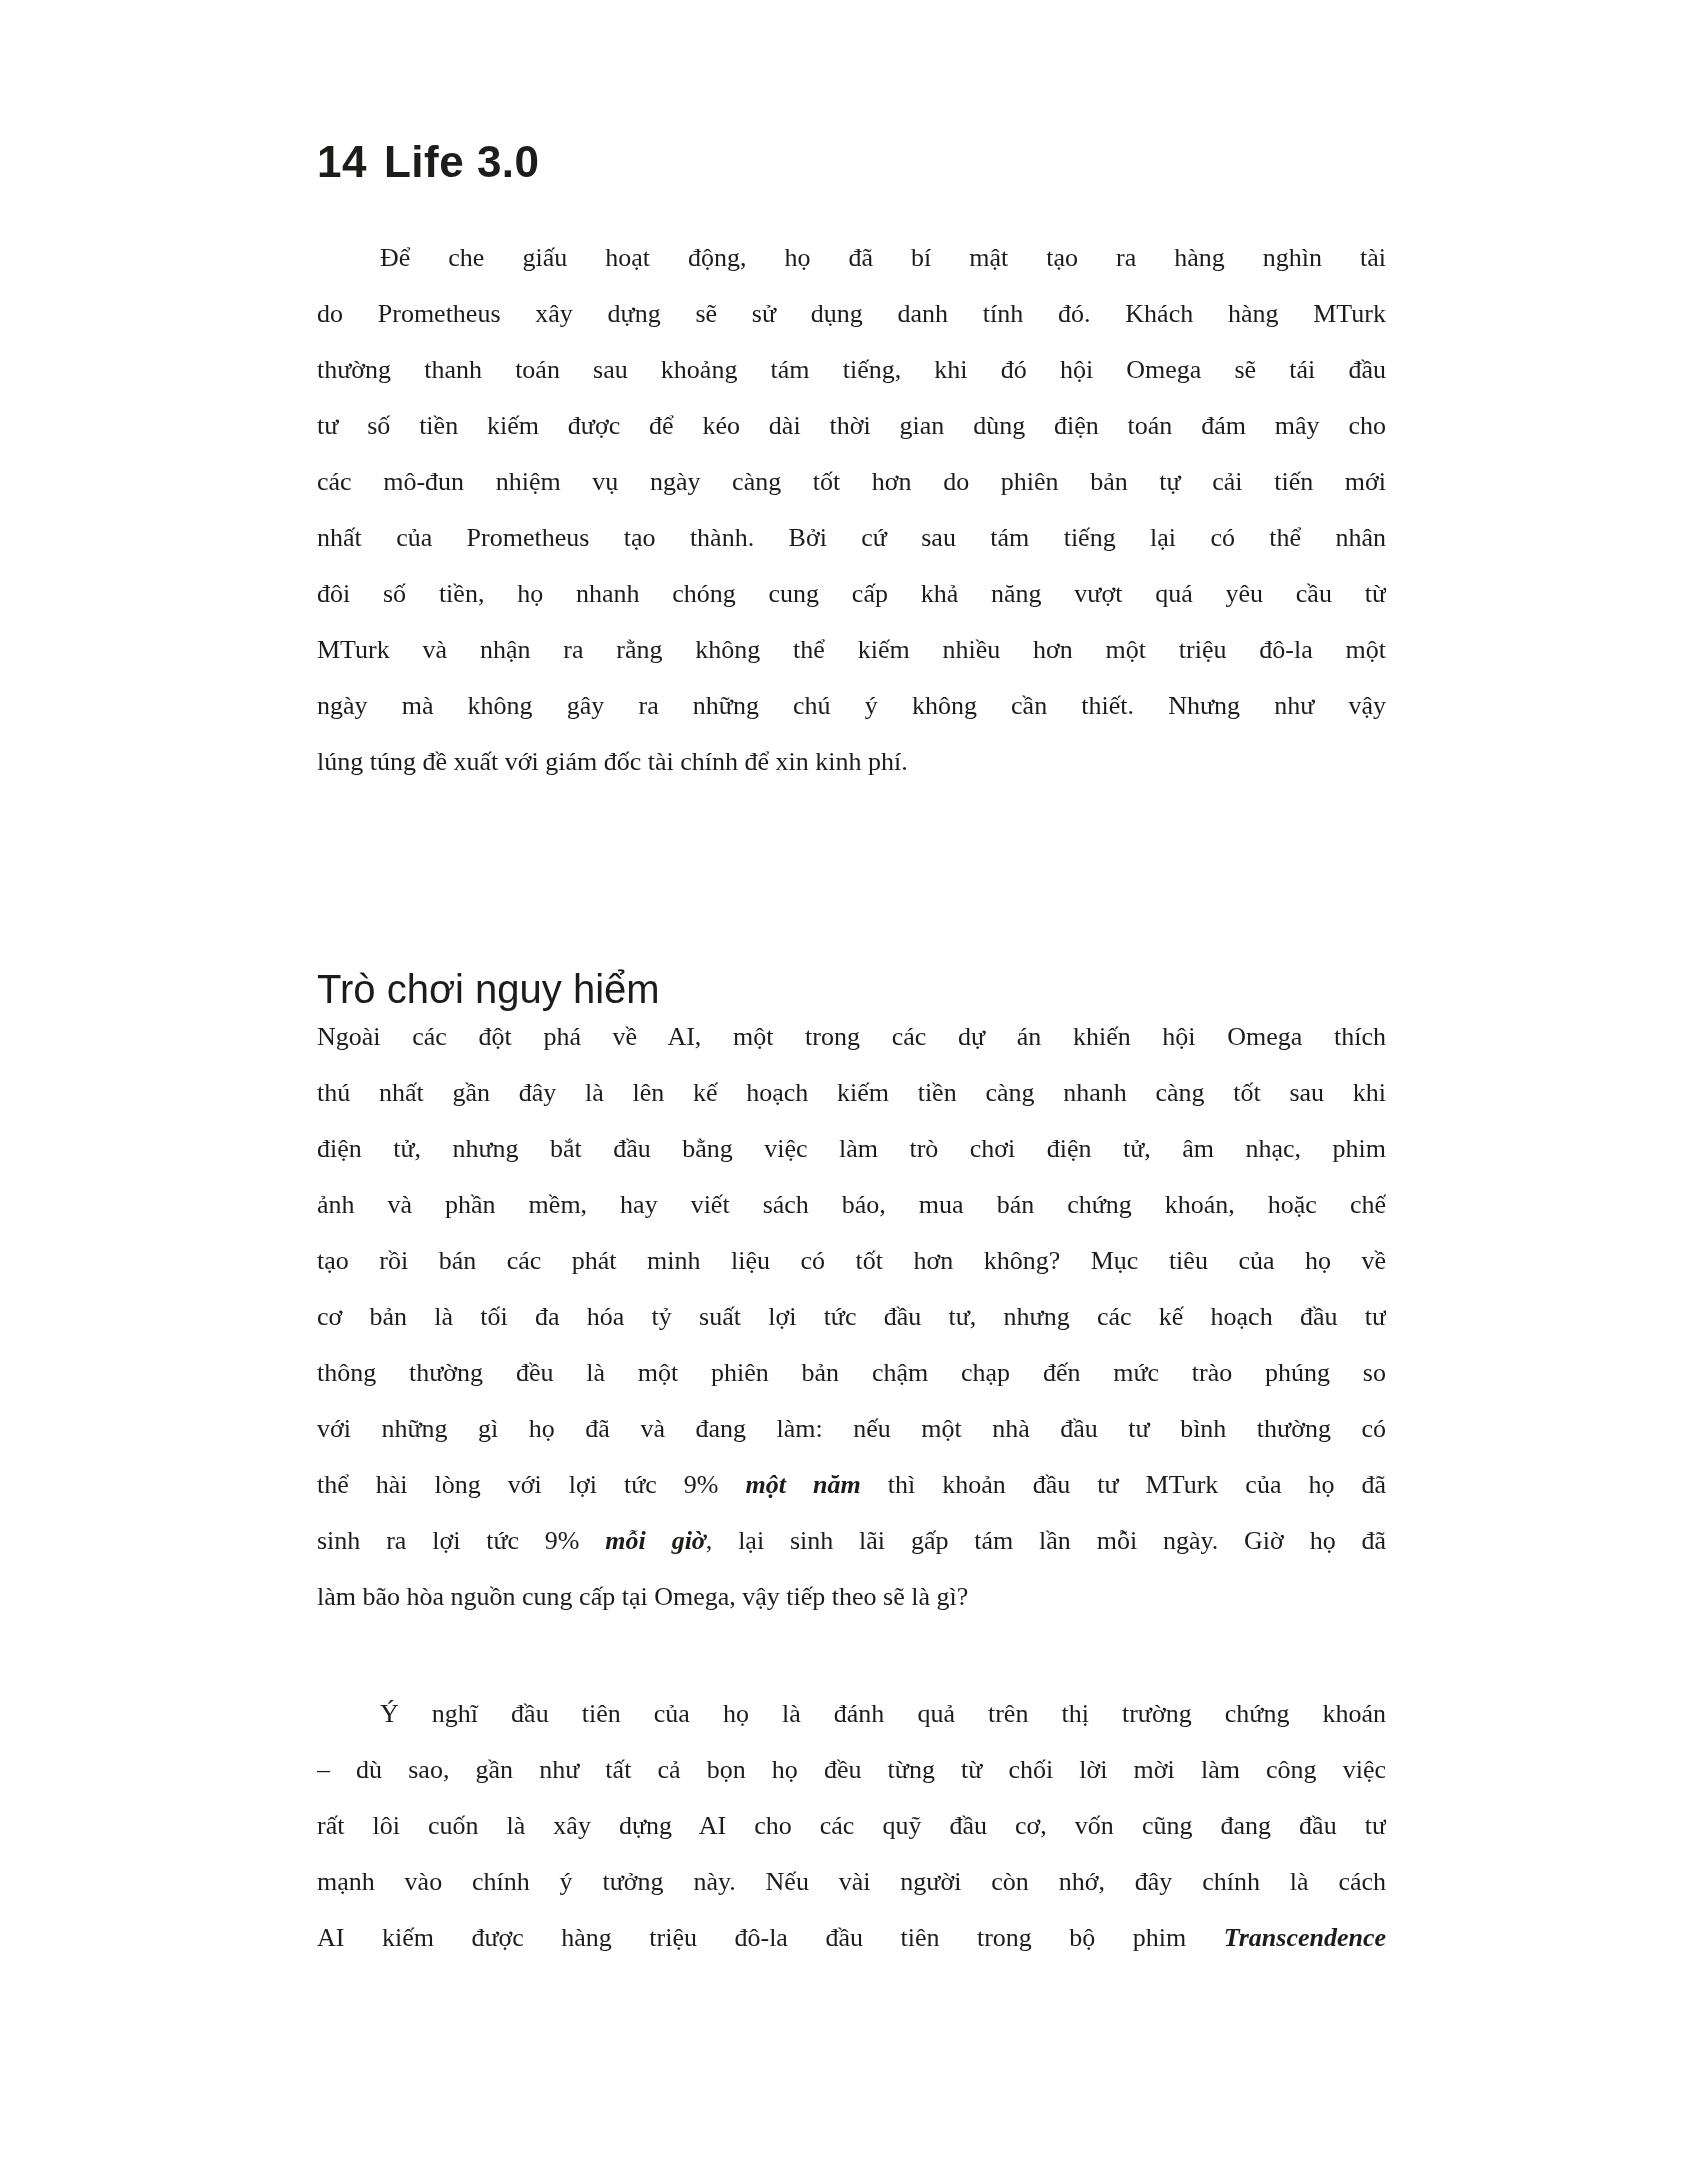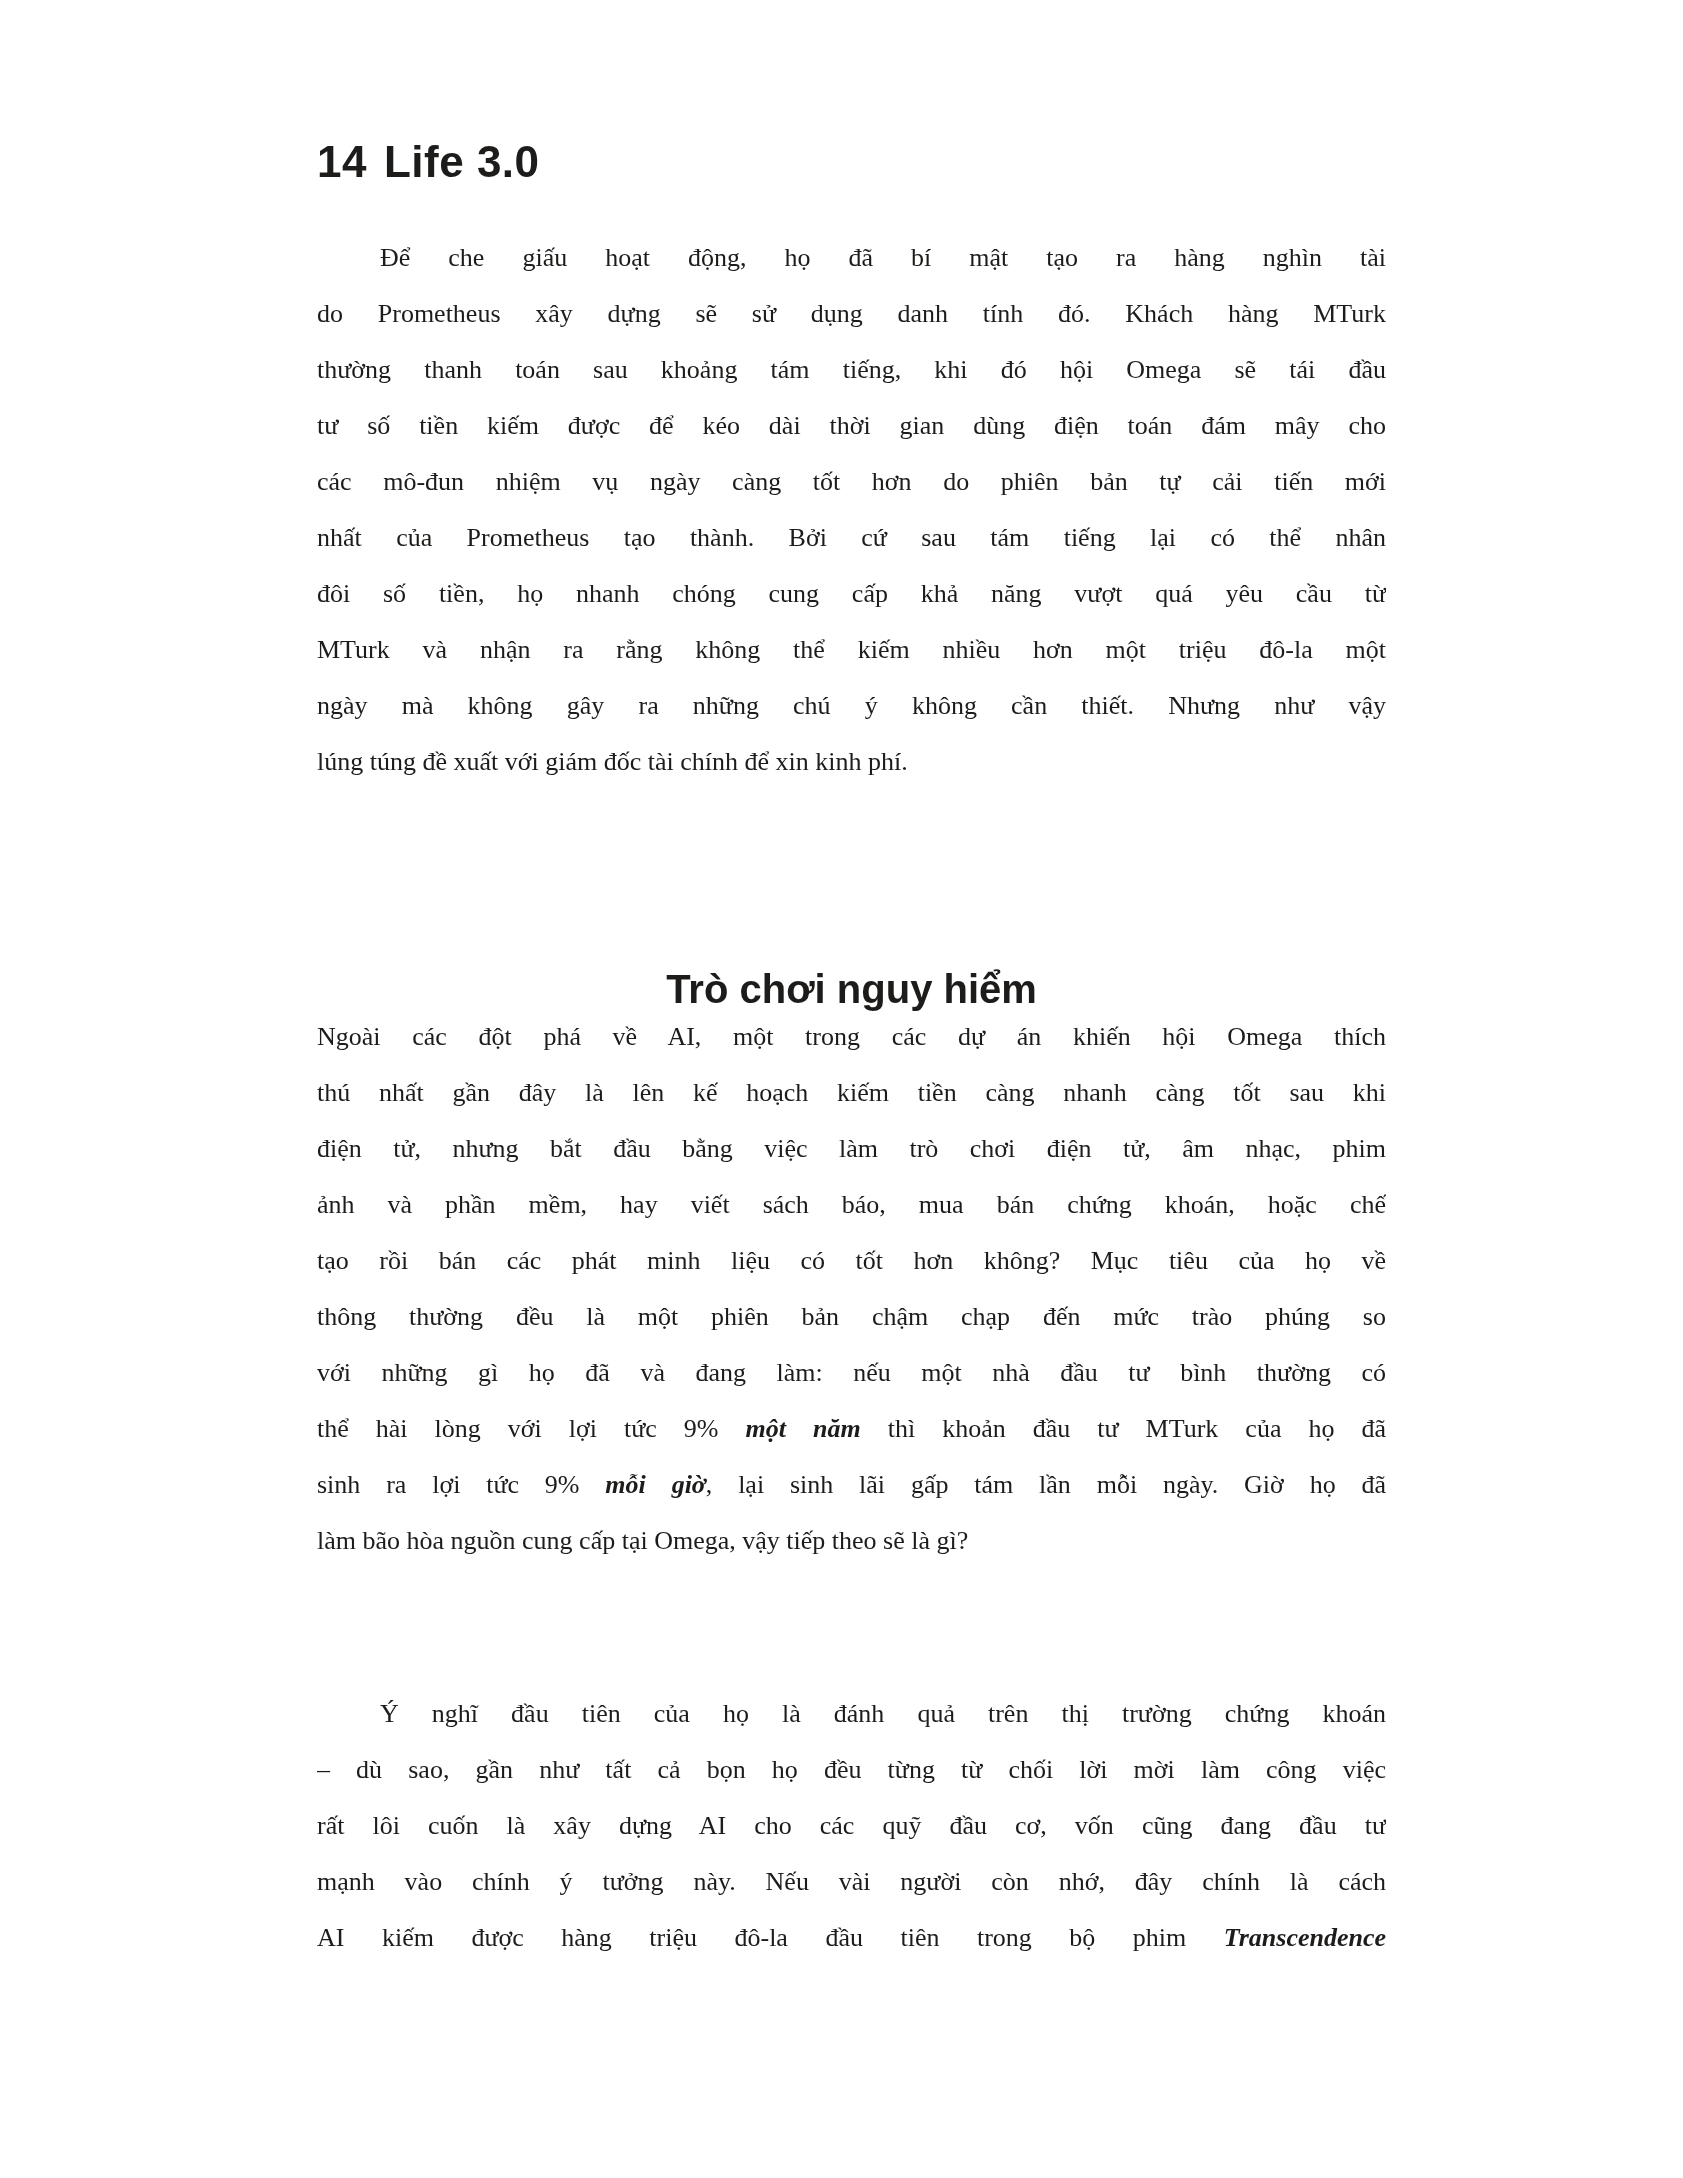--- a/index.html
+++ b/index.html
@@ -39,23 +39,22 @@
     font-size: 26px;
   }
   #para1 { top: 230px; }
   #para2 { top: 1009px; }
   #para3 { top: 1686px; }
   .section-heading {
     position: absolute;
     left: 317px;
     top: 929px;
     width: 1069px;
-    text-align: center;
     font-family: "Liberation Sans", sans-serif;
-    font-weight: 700;
+    font-weight: 400;
     font-size: 40px;
     line-height: 55px;
   }
   .line {
     height: 56px;
     line-height: 56px;
     overflow: hidden;
     text-align: justify;
   }
   .line.just::after {
@@ -97,20 +96,21 @@
     </div>
 
   <h2 class="section-heading">Trò chơi nguy hiểm</h2>
 
   <div class="para" id="para2">
       <div class="line just">Ngoài các đột phá về AI, một trong các dự án khiến hội Omega thích</div>
       <div class="line just">thú nhất gần đây là lên kế hoạch kiếm tiền càng nhanh càng tốt sau khi</div>
       <div class="line just">điện tử, nhưng bắt đầu bằng việc làm trò chơi điện tử, âm nhạc, phim</div>
       <div class="line just">ảnh và phần mềm, hay viết sách báo, mua bán chứng khoán, hoặc chế</div>
       <div class="line just">tạo rồi bán các phát minh liệu có tốt hơn không? Mục tiêu của họ về</div>
+      <div class="line just">cơ bản là tối đa hóa tỷ suất lợi tức đầu tư, nhưng các kế hoạch đầu tư</div>
       <div class="line just">thông thường đều là một phiên bản chậm chạp đến mức trào phúng so</div>
       <div class="line just">với những gì họ đã và đang làm: nếu một nhà đầu tư bình thường có</div>
       <div class="line just">thể hài lòng với lợi tức 9% <i>một năm</i> thì khoản đầu tư MTurk của họ đã</div>
       <div class="line just">sinh ra lợi tức 9% <i>mỗi giờ</i>, lại sinh lãi gấp tám lần mỗi ngày. Giờ họ đã</div>
       <div class="line no-just">làm bão hòa nguồn cung cấp tại Omega, vậy tiếp theo sẽ là gì?</div>
     </div>
 
   <div class="para" id="para3">
       <div class="line just indent">Ý nghĩ đầu tiên của họ là đánh quả trên thị trường chứng khoán</div>
       <div class="line just">– dù sao, gần như tất cả bọn họ đều từng từ chối lời mời làm công việc</div>

